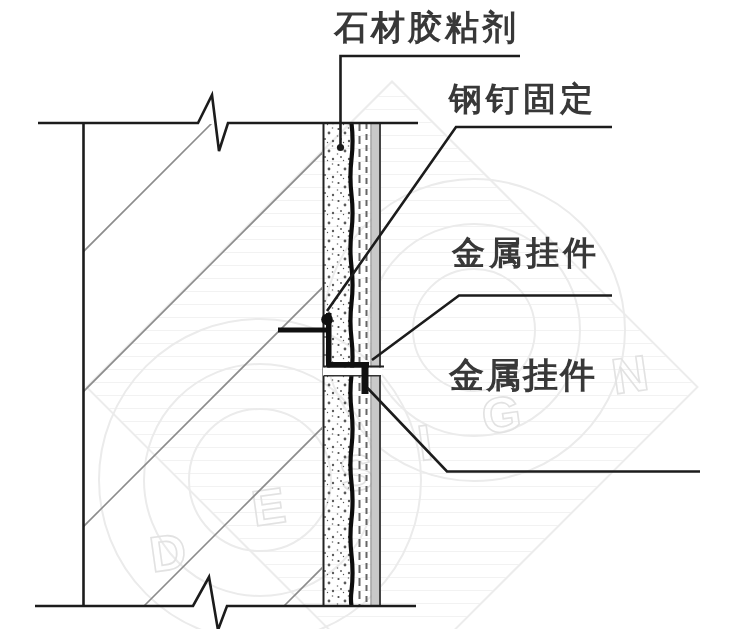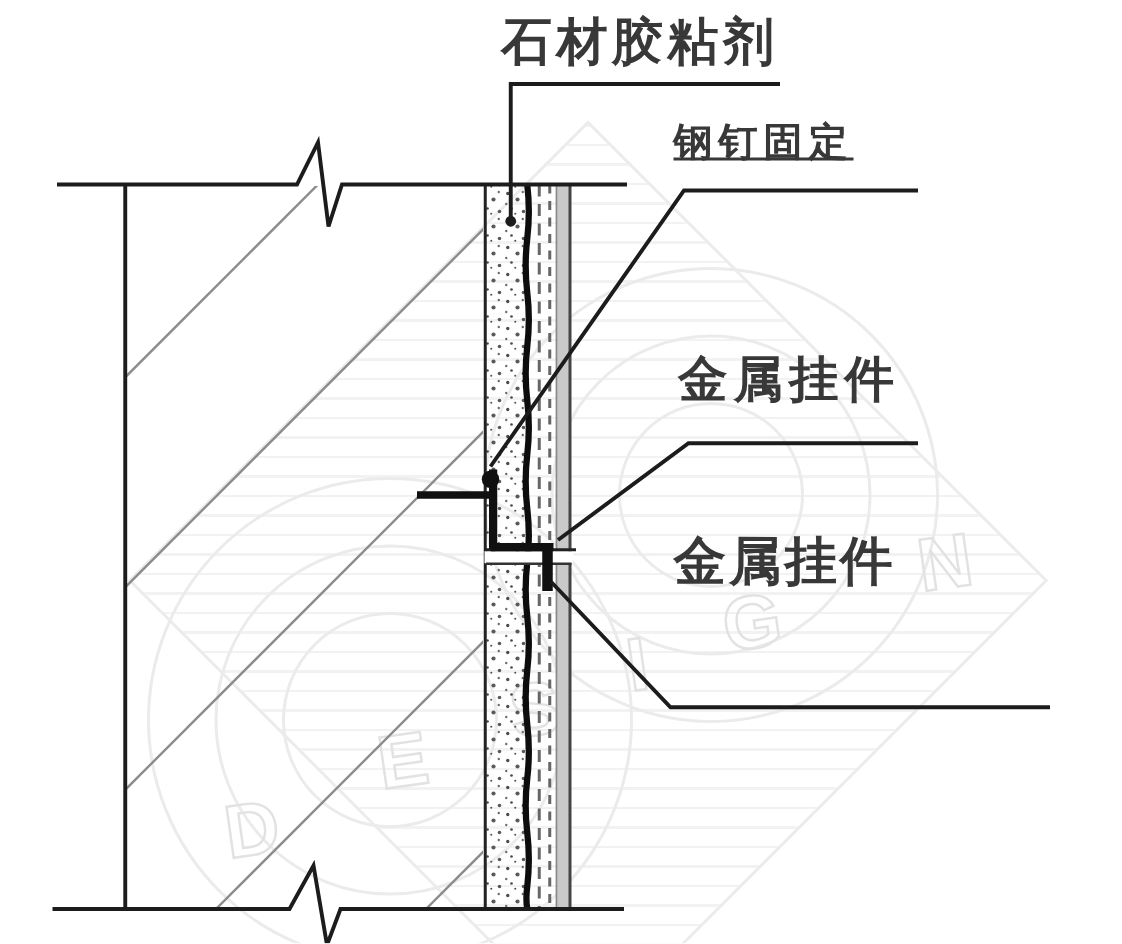--- a/index.html
+++ b/index.html
@@ -17,21 +17,21 @@
   .wm-circle{position:absolute;border:2px solid #ebebeb;border-radius:50%;}
   .wm-letter{
     position:absolute;font-size:50px;font-weight:700;color:transparent;
     -webkit-text-stroke:1.6px #e2e2e2;letter-spacing:0;line-height:1;
   }
   
   #drawing{position:absolute;left:0;top:0;z-index:1;}
   
   .lbl{position:absolute;z-index:2;color:#383838;font-weight:600;white-space:nowrap;text-align:right;}
   #lbl-adhesive{left:334px;top:5px;font-size:34px;letter-spacing:3px;}
-  #lbl-nail{left:449px;top:77px;font-size:26px;letter-spacing:4px;text-decoration:underline;}
+  #lbl-nail{left:449px;top:77px;font-size:33px;letter-spacing:4px;}
   #lbl-wall{left:150px;top:191px;font-size:40px;letter-spacing:7px;font-weight:700;}
   #lbl-hanger{left:452px;top:231px;font-size:33px;letter-spacing:4px;}
   #lbl-embed{left:449px;top:350px;font-size:35px;letter-spacing:2px;line-height:49px;}
 </style>
 </head>
 <body>
 
 <div id="stage">
 
   <div id="watermark">

